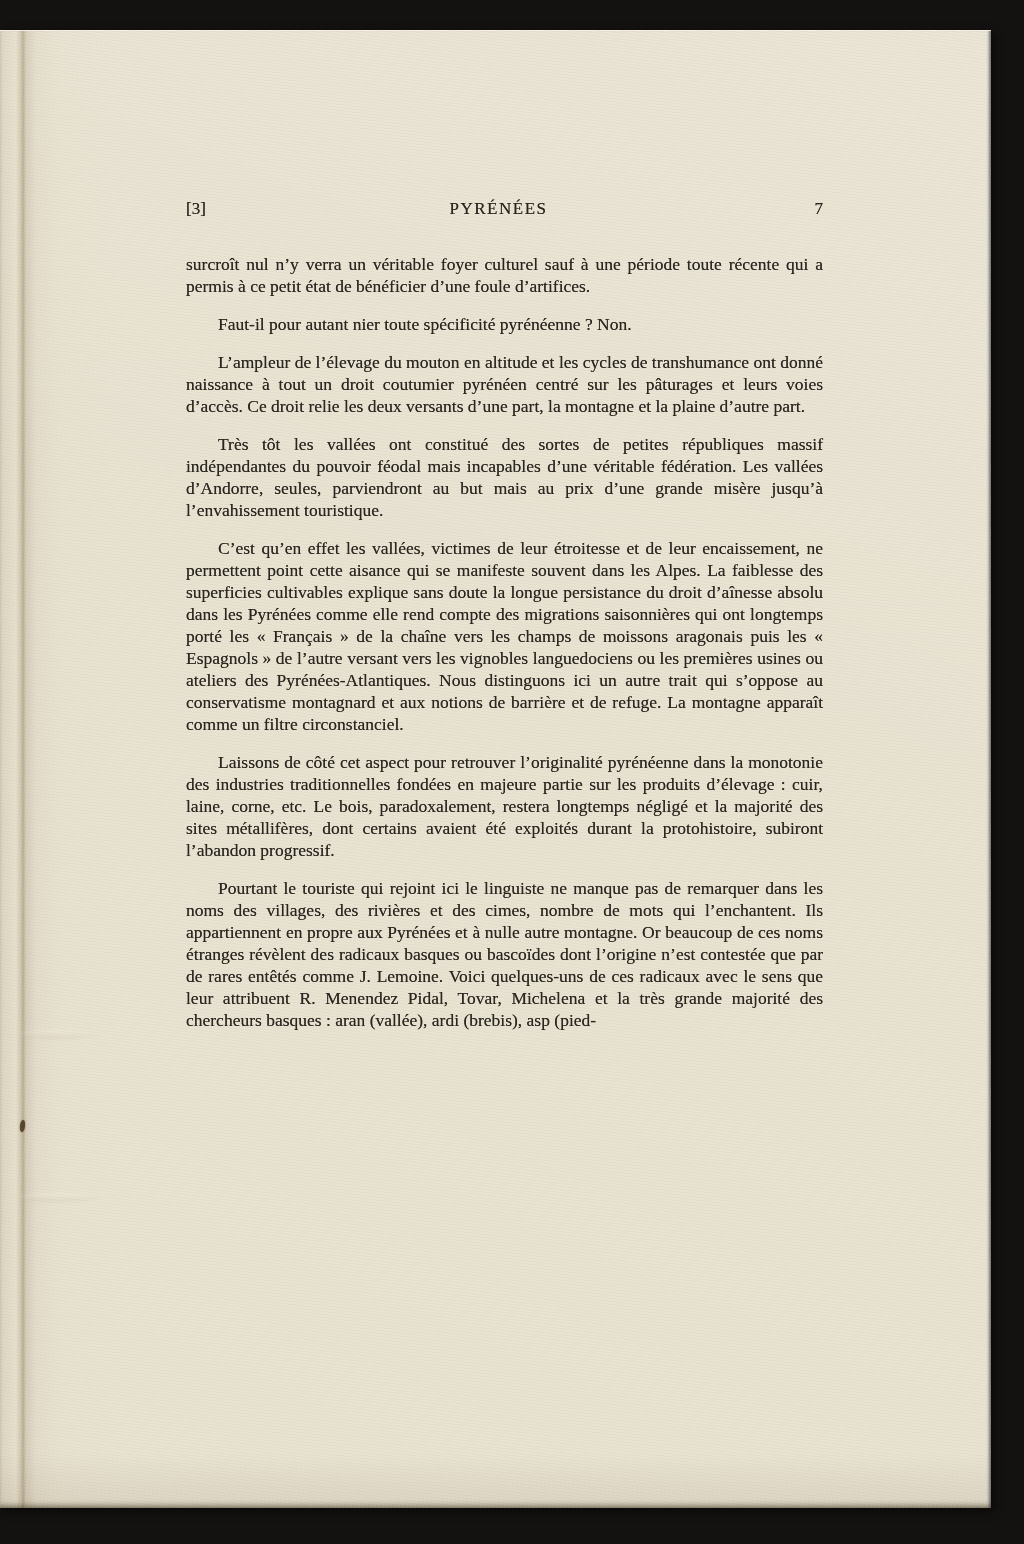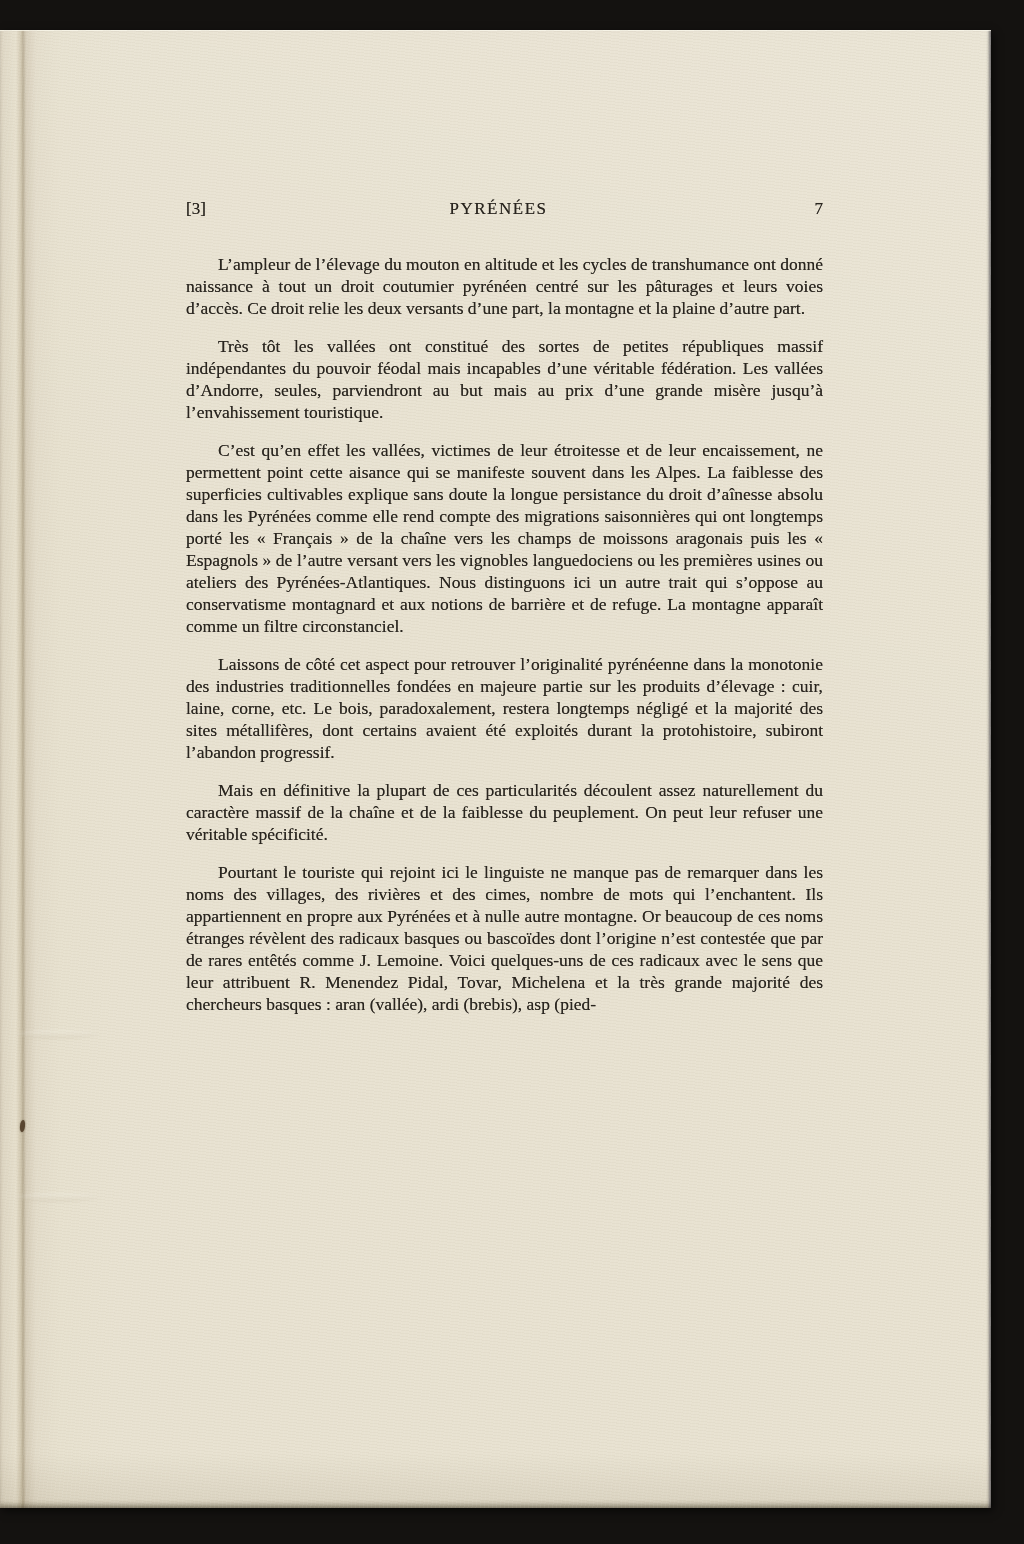--- a/index.html
+++ b/index.html
@@ -91,22 +91,23 @@
     <div class="crease crease-1"></div>
     <div class="crease crease-2"></div>
     <div class="stitch"></div>
     <div class="content">
       <div class="header">
         <span class="h-left">[3]</span>
         <span class="h-center">PYRÉNÉES</span>
         <span class="h-right">7</span>
       </div>
       <div class="body">
+          <p class="para">surcroît nul n’y verra un véritable foyer culturel sauf à une période toute récente qui a permis à ce petit état de bénéficier d’une foule d’artifices.</p>
+          <p class="para indent">Faut-il pour autant nier toute spécificité pyrénéenne ? Non.</p>
           <p class="para indent">L’ampleur de l’élevage du mouton en altitude et les cycles de transhumance ont donné naissance à tout un droit coutumier pyrénéen centré sur les pâturages et leurs voies d’accès. Ce droit relie les deux versants d’une part, la montagne et la plaine d’autre part.</p>
           <p class="para indent">Très tôt les vallées ont constitué des sortes de petites républiques massif indépendantes du pouvoir féodal mais incapables d’une véritable fédération. Les vallées d’Andorre, seules, parviendront au but mais au prix d’une grande misère jusqu’à l’envahissement touristique.</p>
           <p class="para indent">C’est qu’en effet les vallées, victimes de leur étroitesse et de leur encaissement, ne permettent point cette aisance qui se manifeste souvent dans les Alpes. La faiblesse des superficies cultivables explique sans doute la longue persistance du droit d’aînesse absolu dans les Pyrénées comme elle rend compte des migrations saisonnières qui ont longtemps porté les « Français » de la chaîne vers les champs de moissons aragonais puis les « Espagnols » de l’autre versant vers les vignobles languedociens ou les premières usines ou ateliers des Pyrénées-Atlantiques. Nous distinguons ici un autre trait qui s’oppose au conservatisme montagnard et aux notions de barrière et de refuge. La montagne apparaît comme un filtre circonstanciel.</p>
           <p class="para indent">Laissons de côté cet aspect pour retrouver l’originalité pyrénéenne dans la monotonie des industries traditionnelles fondées en majeure partie sur les produits d’élevage : cuir, laine, corne, etc. Le bois, paradoxalement, restera longtemps négligé et la majorité des sites métallifères, dont certains avaient été exploités durant la protohistoire, subiront l’abandon progressif.</p>
-          <p class="para indent">Mais en définitive la plupart de ces particularités découlent assez naturellement du caractère massif de la chaîne et de la faiblesse du peuplement. On peut leur refuser une véritable spécificité.</p>
           <p class="para indent">Pourtant le touriste qui rejoint ici le linguiste ne manque pas de remarquer dans les noms des villages, des rivières et des cimes, nombre de mots qui l’enchantent. Ils appartiennent en propre aux Pyrénées et à nulle autre montagne. Or beaucoup de ces noms étranges révèlent des radicaux basques ou bascoïdes dont l’origine n’est contestée que par de rares entêtés comme J. Lemoine. Voici quelques-uns de ces radicaux avec le sens que leur attribuent R. Menendez Pidal, Tovar, Michelena et la très grande majorité des chercheurs basques : aran (vallée), ardi (brebis), asp (pied-</p>
         </div>
     </div>
   </div>
 </div>
 
 </body></html>

